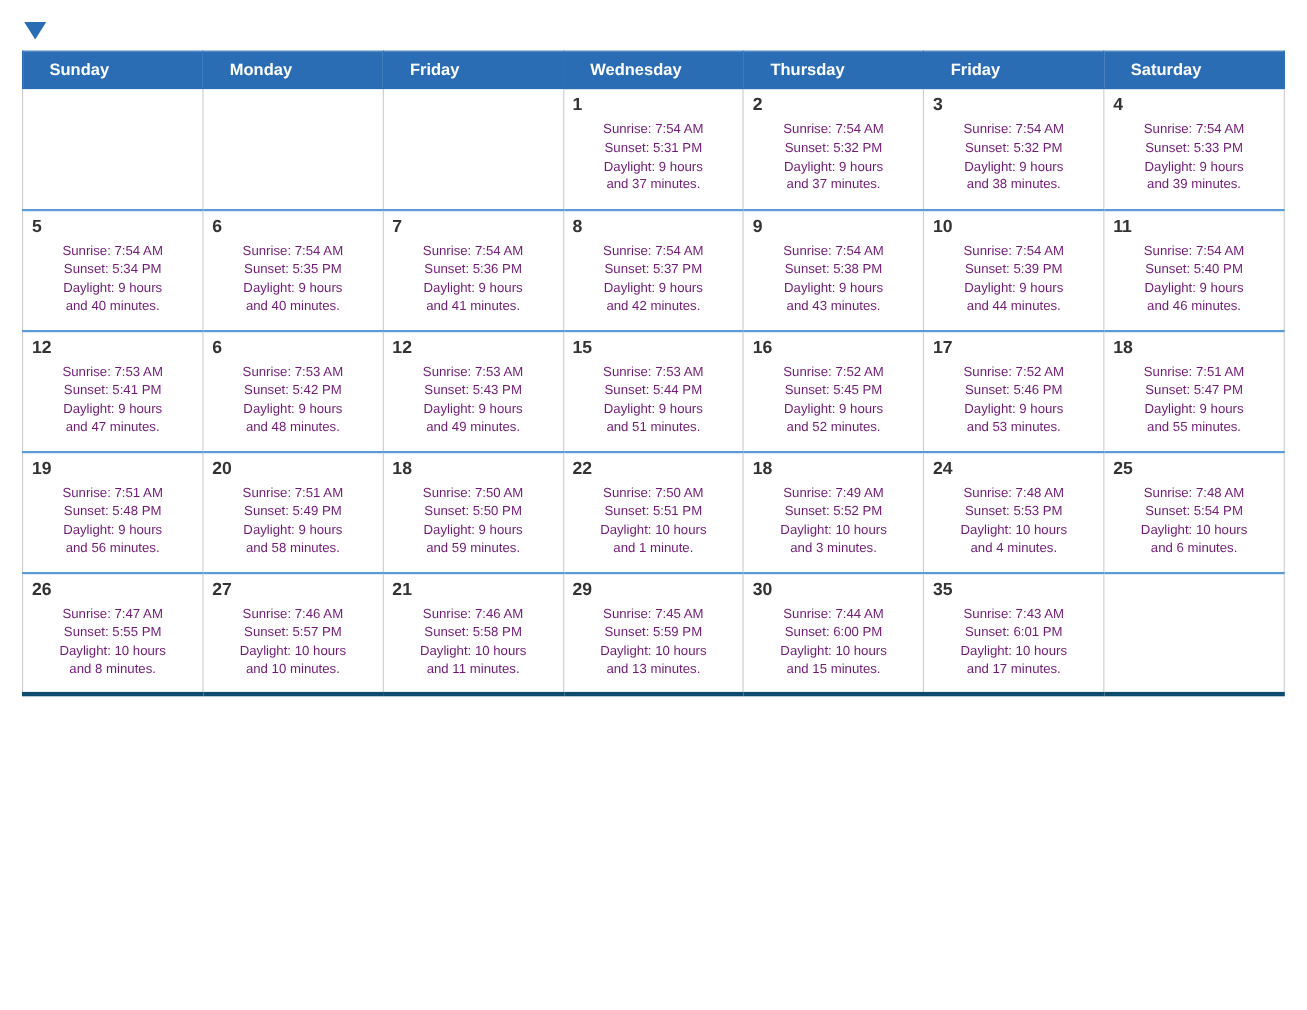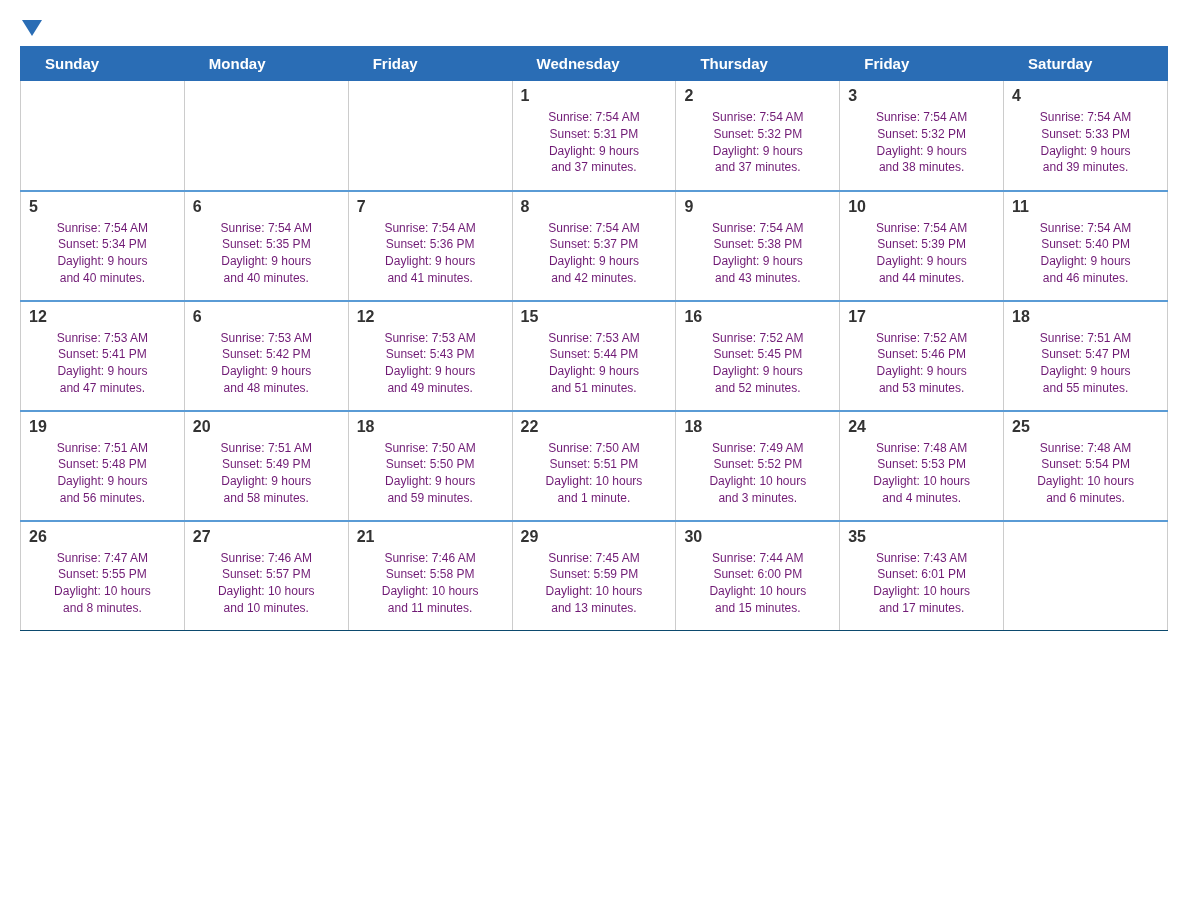--- a/index.html
+++ b/index.html
@@ -72,21 +72,21 @@
       line-height: 1.4;
       text-align: center;
     }
     .empty-cell {
       background: #fff;
     }
     .calendar tr td {
       border-bottom: 2px solid #5a9bd5;
     }
     .calendar tbody tr:last-child td {
-      border-bottom: 1px solid #0c4a6e;
+      border-bottom: 4px solid #0c4a6e;
     }
   </style>
 </head>
 <body>
 
 <div class="header">
   <div class="logo-wrapper">
     <div class="logo-line1">
       <span style="font-size:22px;font-weight:bold;color:#333;"></span>
       <div style="display:flex;flex-direction:column;align-items:flex-start;margin-left:2px;">

